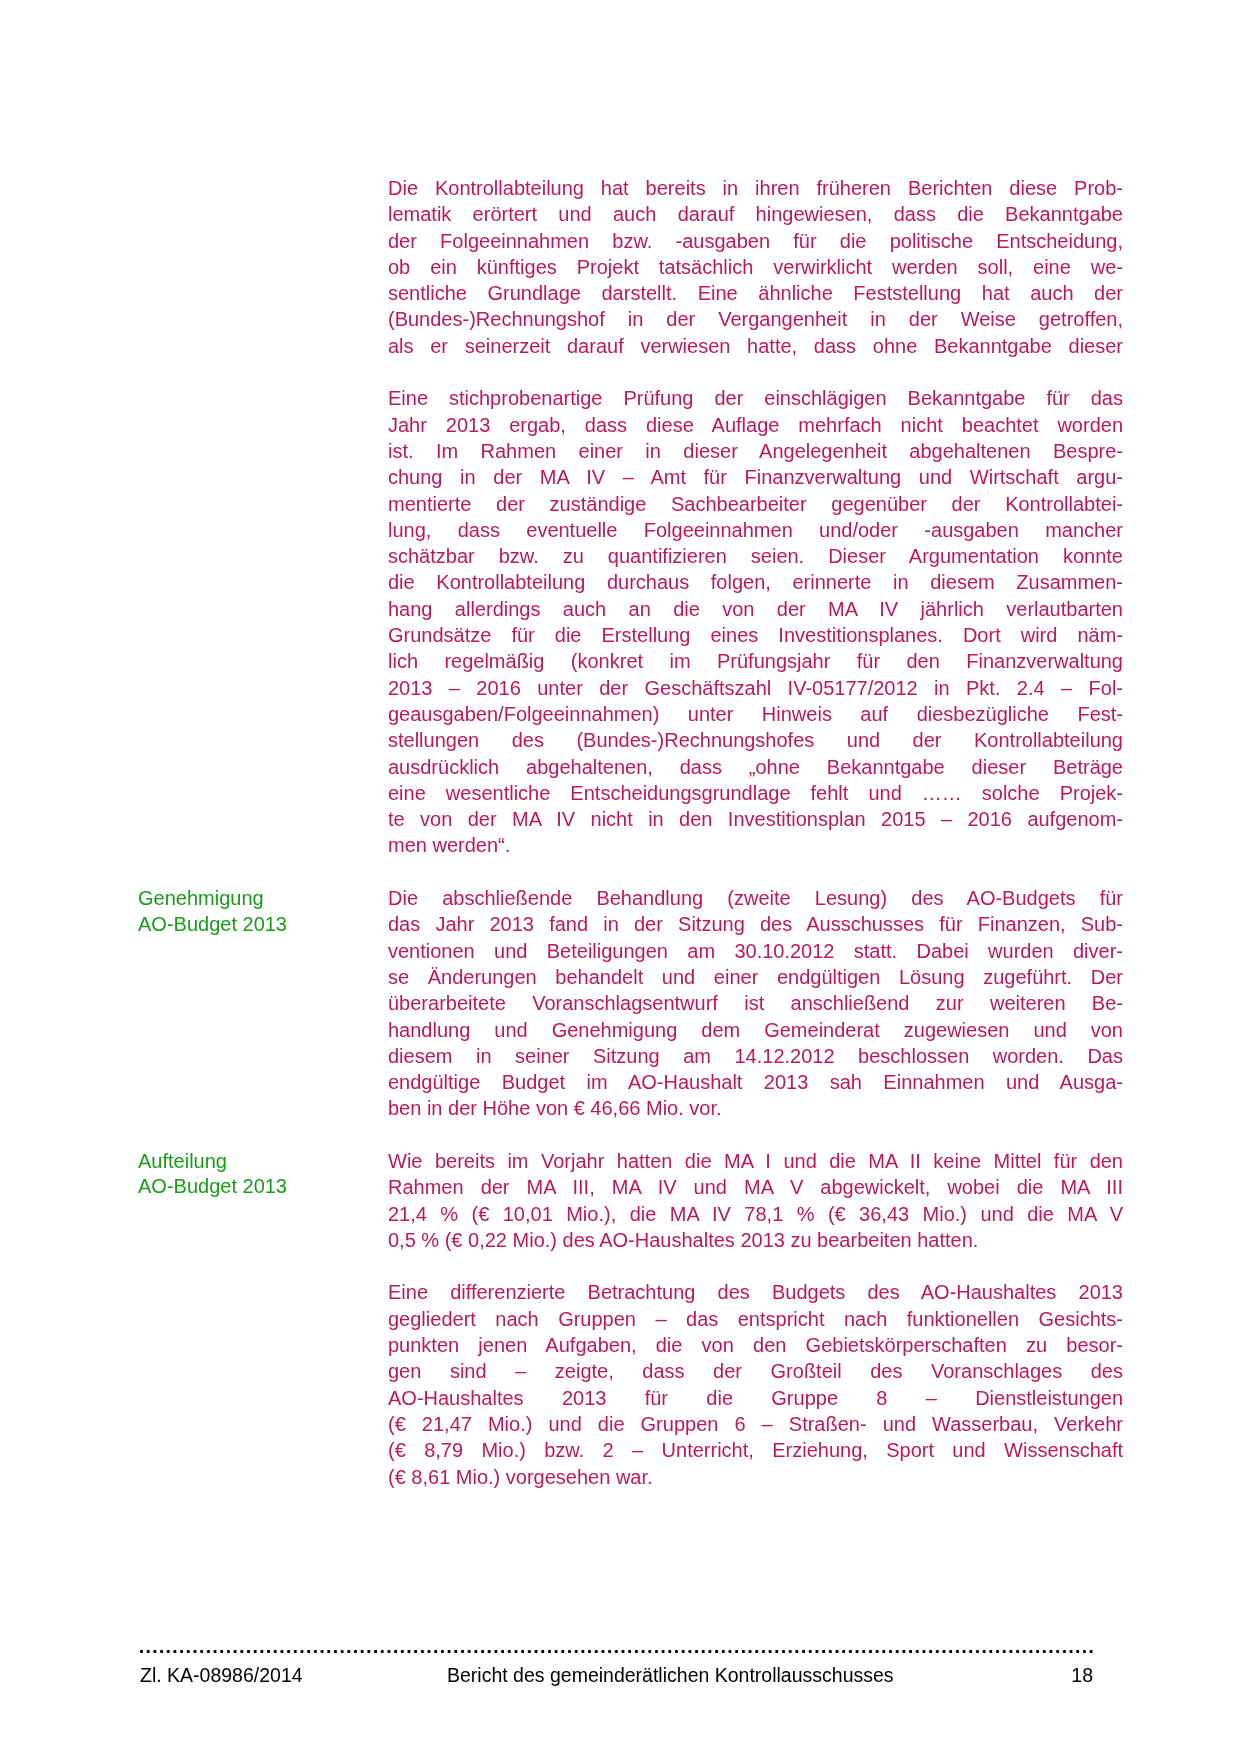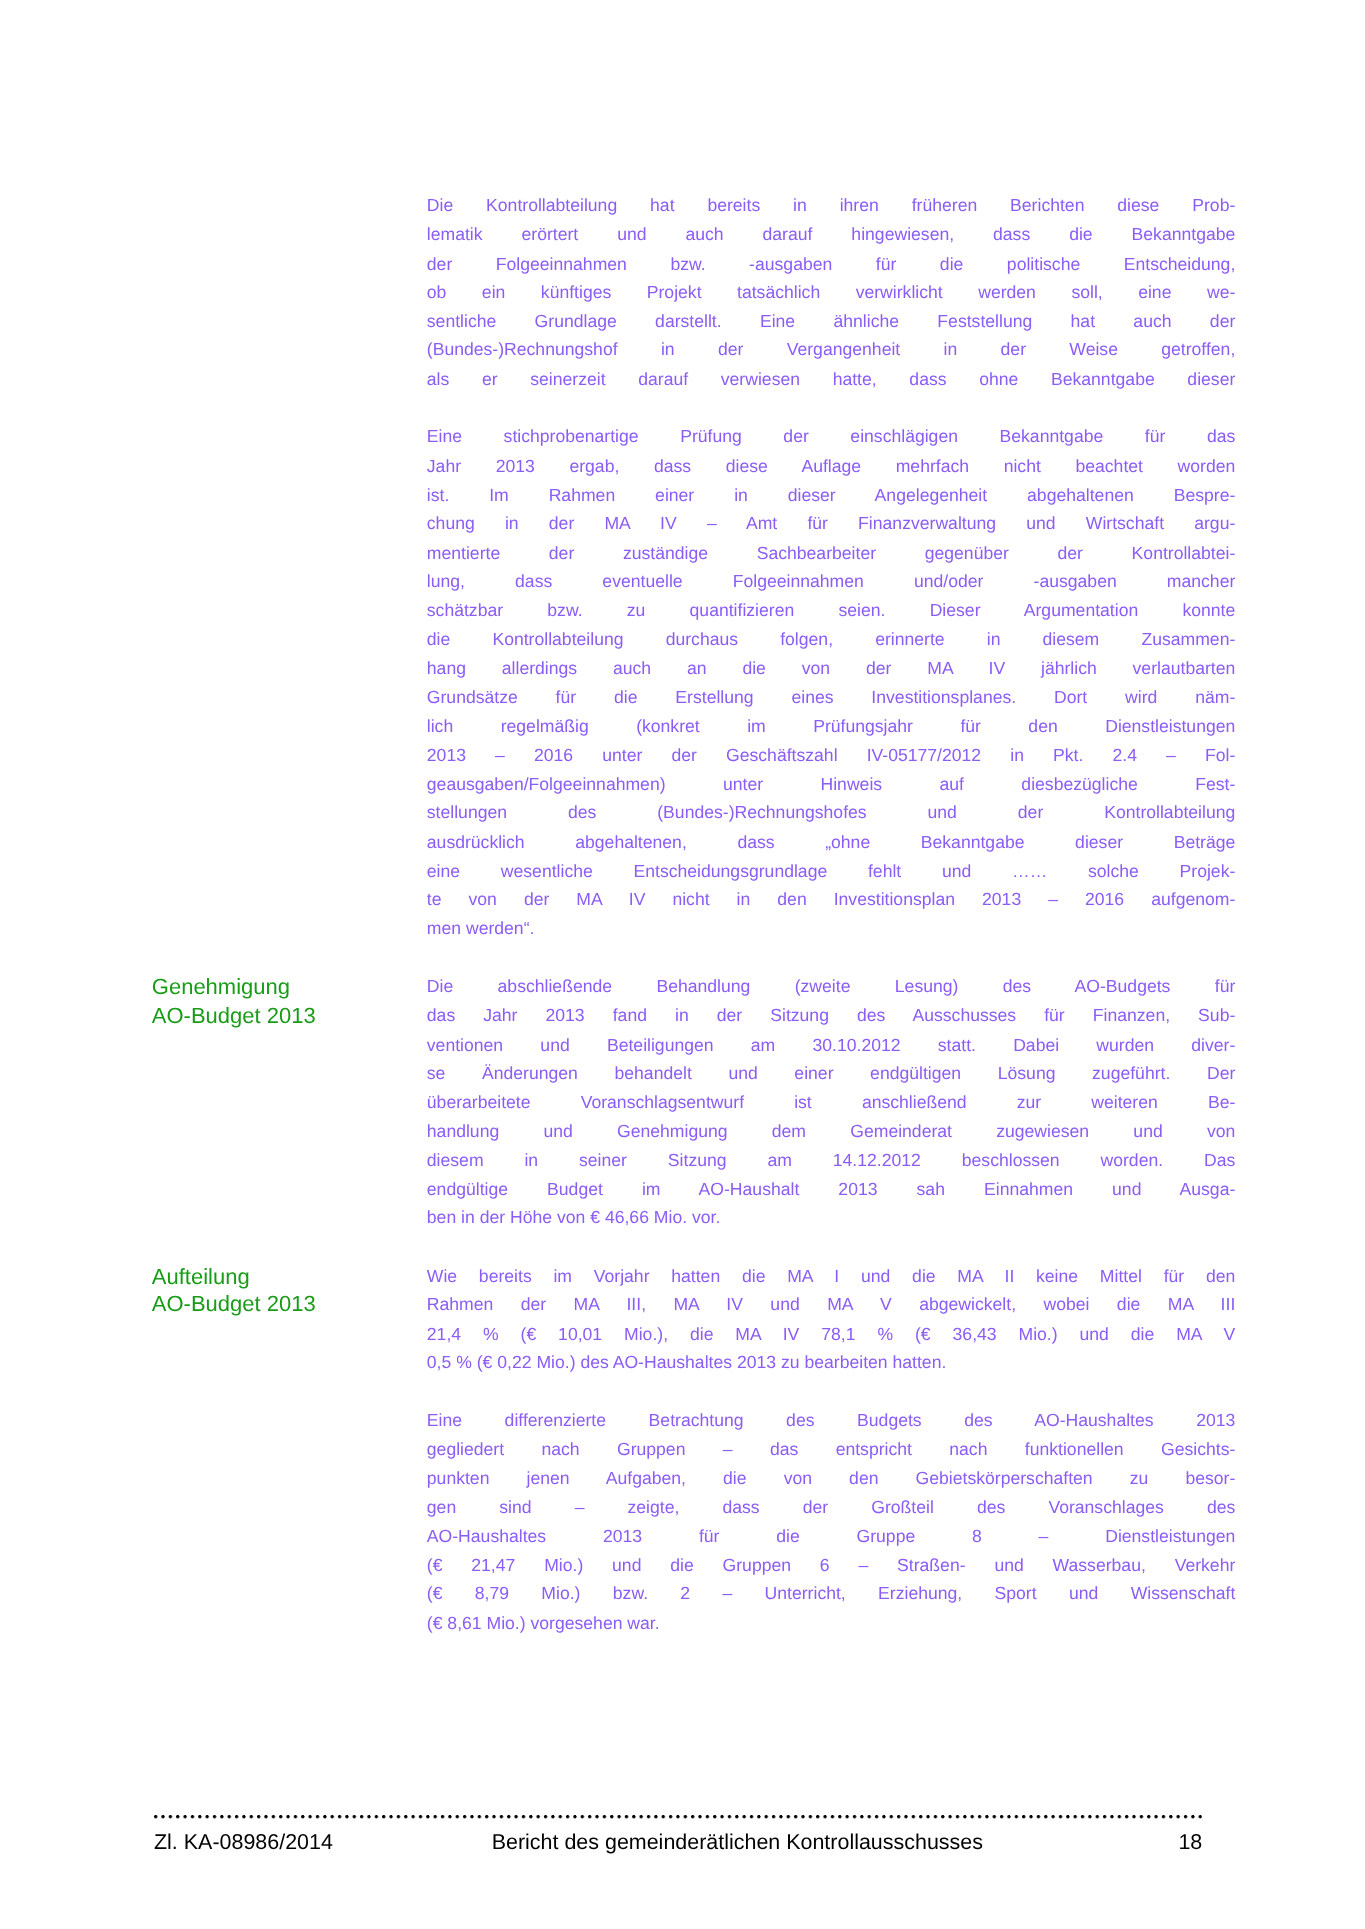--- a/index.html
+++ b/index.html
@@ -17,26 +17,26 @@
     position: absolute;
     left: 388px;
     top: 175px;
     width: 735px;
   }
   .para {
     position: relative;
     margin: 0 0 26.3px 0;
   }
   .line {
-    font-size: 16px;
+    font-size: 20px;
     line-height: 26.3px;
     text-align: justify;
     text-align-last: justify;
     white-space: normal;
-    color: #8b5cf6;
+    color: #be185d;
   }
   .line.last {
     text-align-last: left;
   }
   .margin-note {
     position: absolute;
     left: -250px;
     top: 1px;
     width: 245px;
     font-size: 20px;
@@ -84,27 +84,27 @@
         <div class="line">Eine stichprobenartige Prüfung der einschlägigen Bekanntgabe für das</div>
         <div class="line">Jahr 2013 ergab, dass diese Auflage mehrfach nicht beachtet worden</div>
         <div class="line">ist. Im Rahmen einer in dieser Angelegenheit abgehaltenen Bespre-</div>
         <div class="line">chung in der MA IV – Amt für Finanzverwaltung und Wirtschaft argu-</div>
         <div class="line">mentierte der zuständige Sachbearbeiter gegenüber der Kontrollabtei-</div>
         <div class="line">lung, dass eventuelle Folgeeinnahmen und/oder -ausgaben mancher</div>
         <div class="line">schätzbar bzw. zu quantifizieren seien. Dieser Argumentation konnte</div>
         <div class="line">die Kontrollabteilung durchaus folgen, erinnerte in diesem Zusammen-</div>
         <div class="line">hang allerdings auch an die von der MA IV jährlich verlautbarten</div>
         <div class="line">Grundsätze für die Erstellung eines Investitionsplanes. Dort wird näm-</div>
-        <div class="line">lich regelmäßig (konkret im Prüfungsjahr für den Dienstleistungen</div>
+        <div class="line">lich regelmäßig (konkret im Prüfungsjahr für den Finanzverwaltung</div>
         <div class="line">2013 – 2016 unter der Geschäftszahl IV-05177/2012 in Pkt. 2.4 – Fol-</div>
         <div class="line">geausgaben/Folgeeinnahmen) unter Hinweis auf diesbezügliche Fest-</div>
         <div class="line">stellungen des (Bundes-)Rechnungshofes und der Kontrollabteilung</div>
         <div class="line">ausdrücklich abgehaltenen, dass „ohne Bekanntgabe dieser Beträge</div>
         <div class="line">eine wesentliche Entscheidungsgrundlage fehlt und …… solche Projek-</div>
-        <div class="line">te von der MA IV nicht in den Investitionsplan 2013 – 2016 aufgenom-</div>
+        <div class="line">te von der MA IV nicht in den Investitionsplan 2015 – 2016 aufgenom-</div>
         <div class="line last">men werden“.</div>
       </div>
       <div class="para">
         <div class="margin-note">
           <div>Genehmigung</div>
           <div>AO-Budget 2013</div>
         </div>
         <div class="line">Die abschließende Behandlung (zweite Lesung) des AO-Budgets für</div>
         <div class="line">das Jahr 2013 fand in der Sitzung des Ausschusses für Finanzen, Sub-</div>
         <div class="line">ventionen und Beteiligungen am 30.10.2012 statt. Dabei wurden diver-</div>

